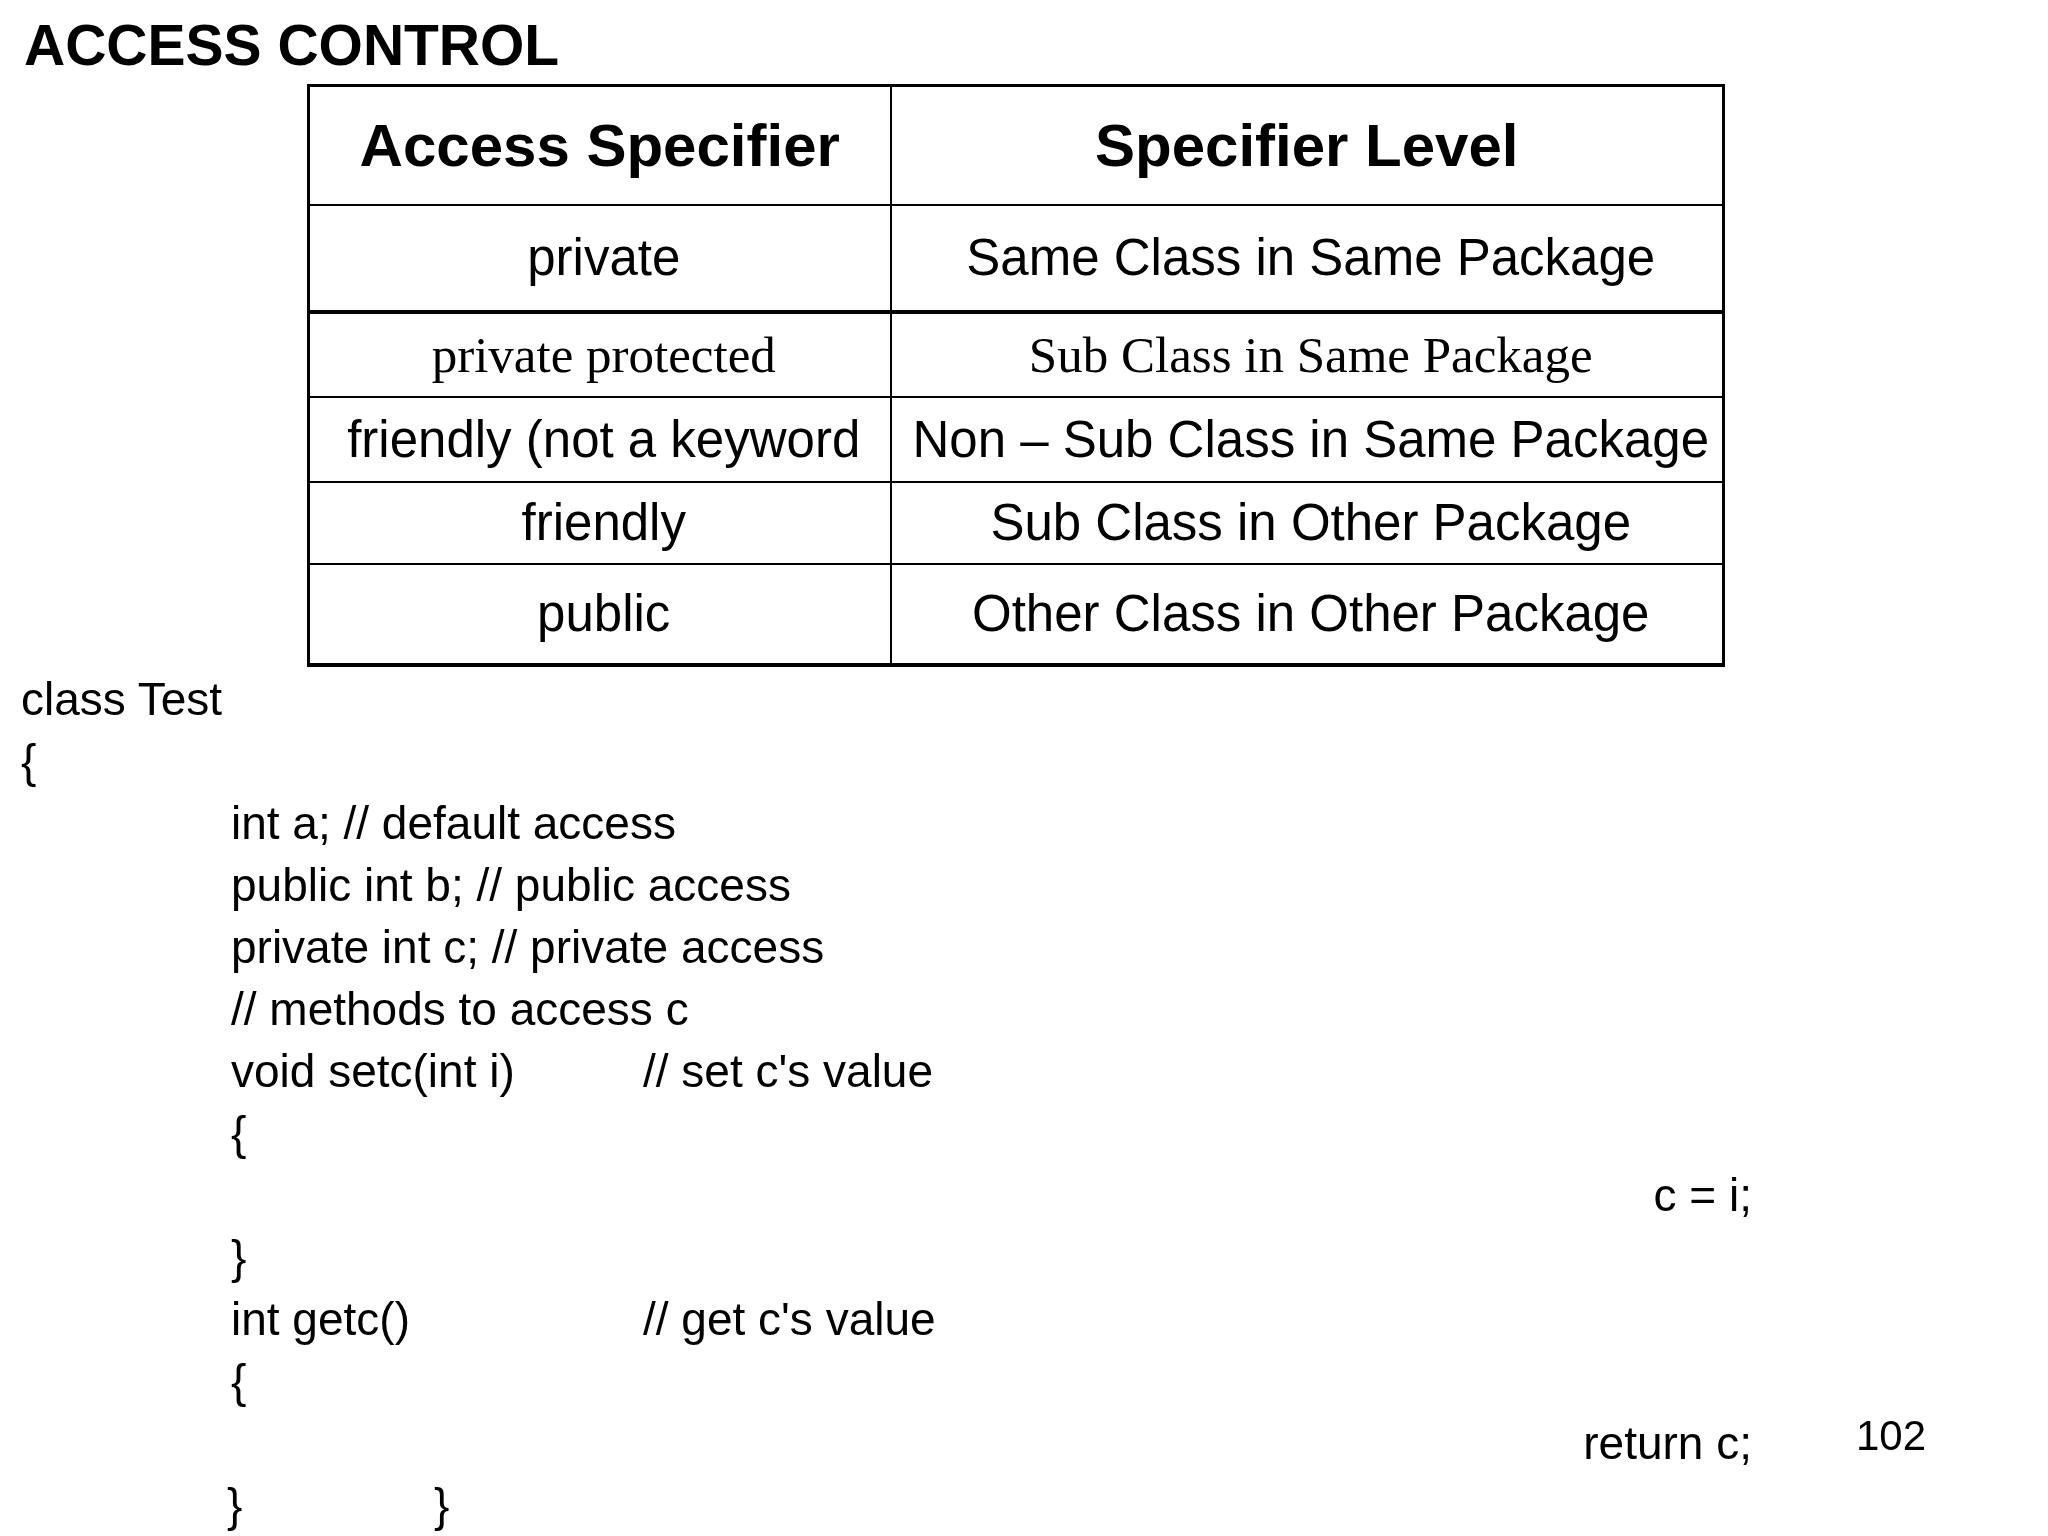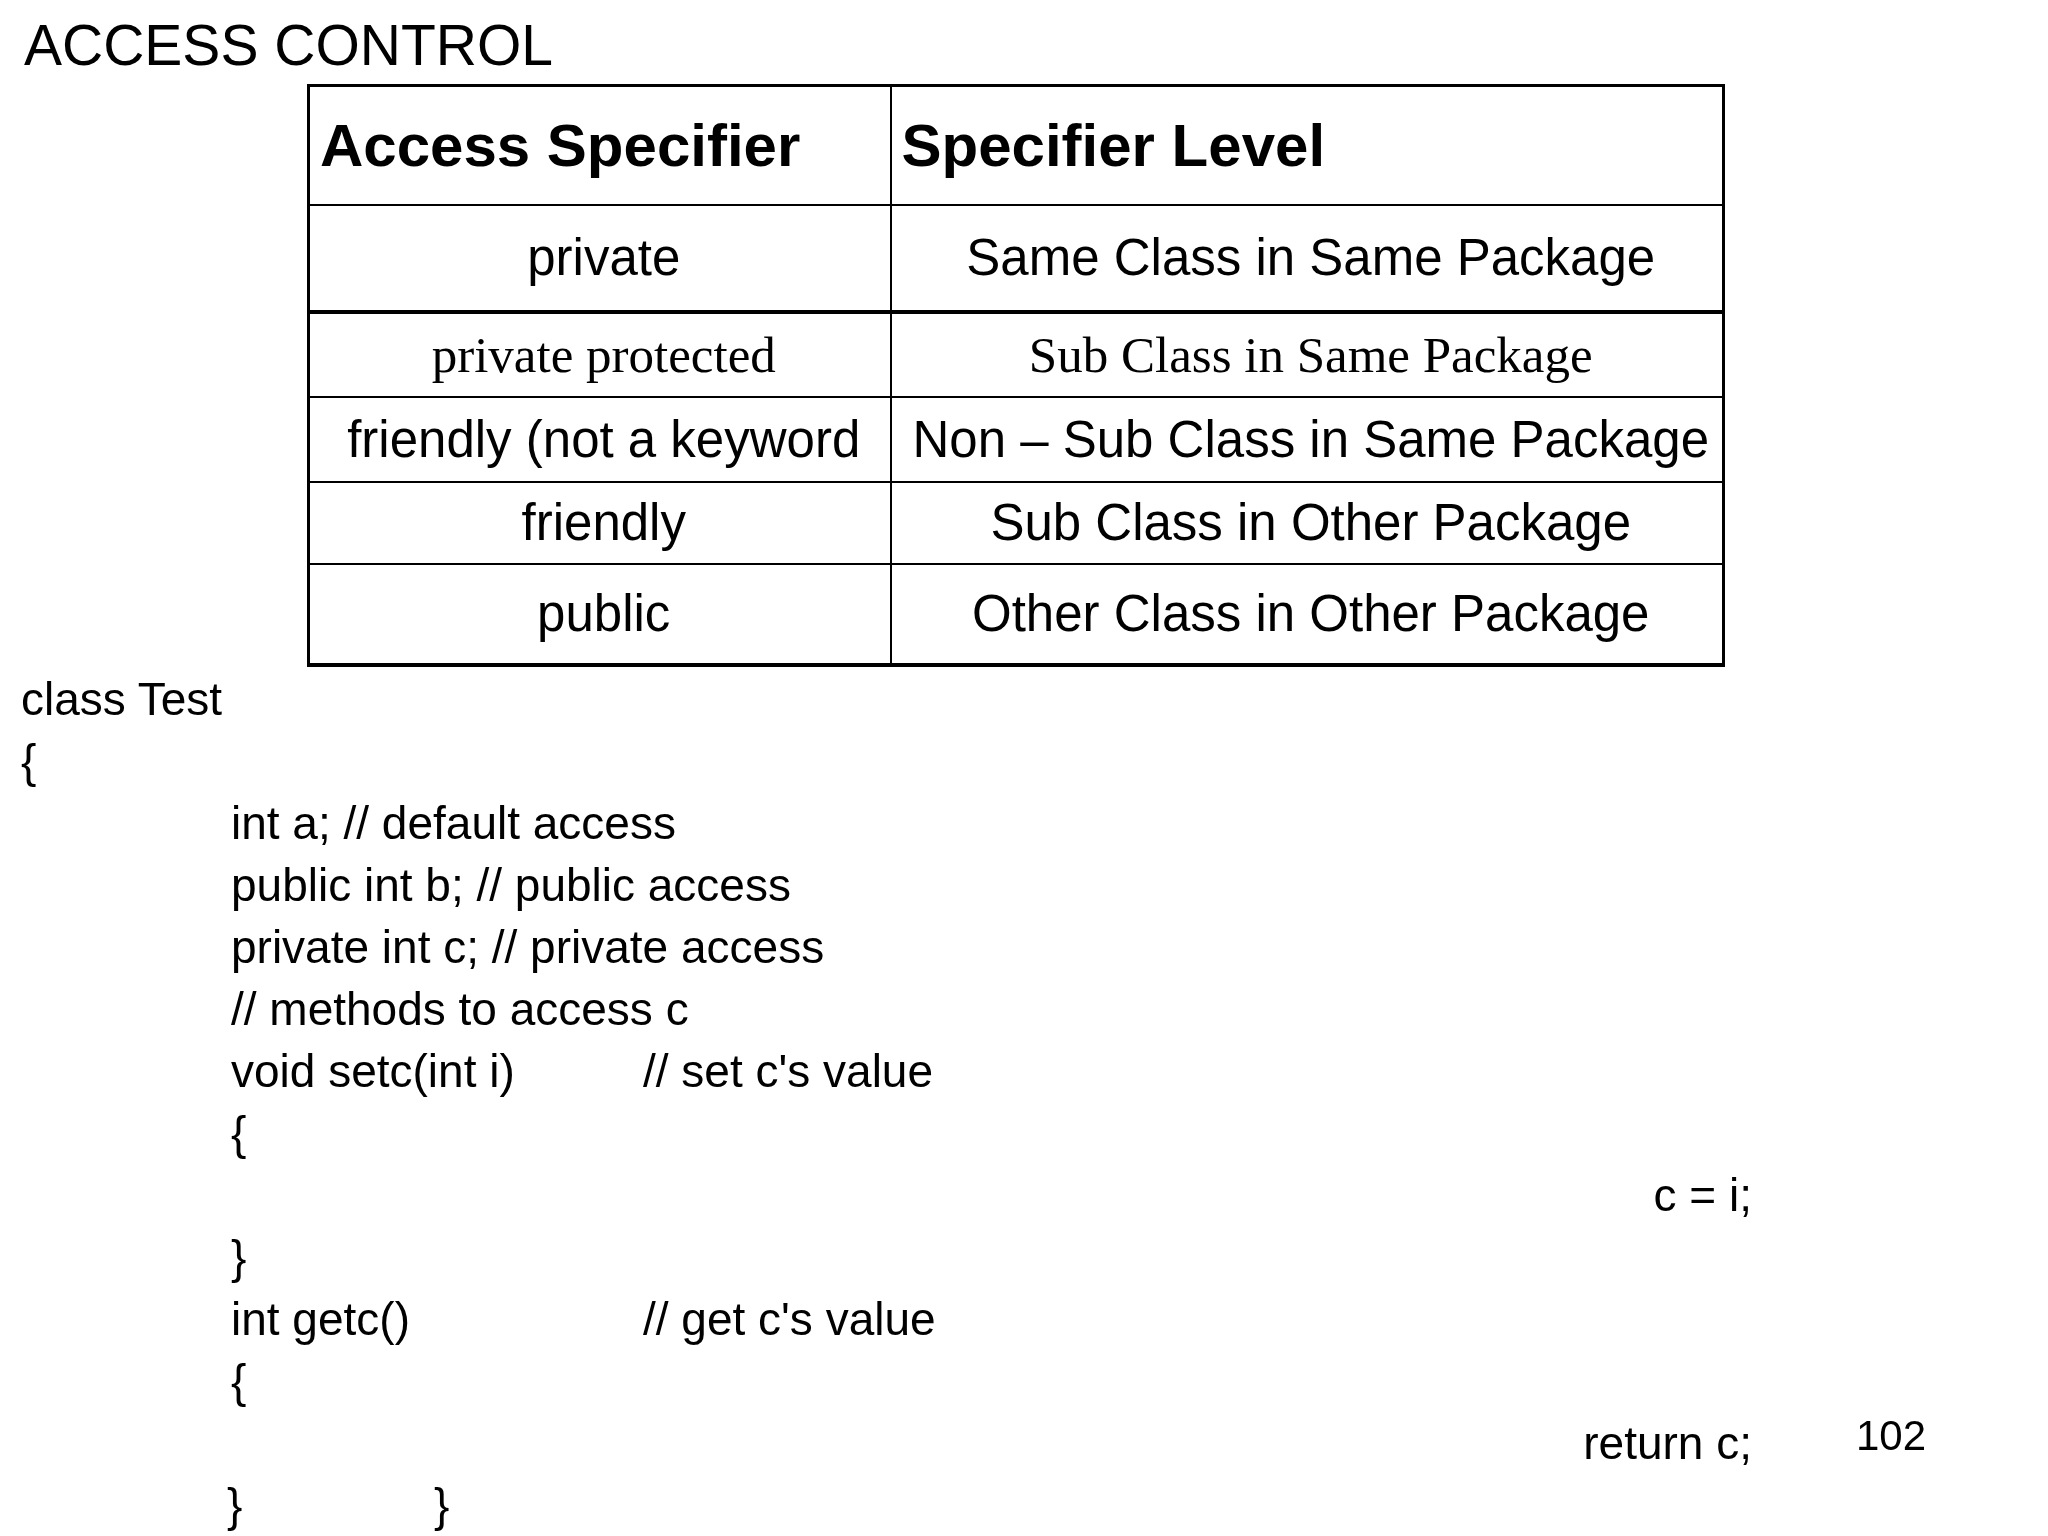--- a/index.html
+++ b/index.html
@@ -12,21 +12,21 @@
     font-family: "Liberation Sans", sans-serif;
     overflow: hidden;
   }
 
   
   .slide-title {
     position: absolute;
     left: 24px;
     top: 12px;
     font-size: 57px;
-    font-weight: 400;
+    font-weight: 700;
     letter-spacing: 0px;
     white-space: nowrap;
   }
 
   
   table.access-table {
     position: absolute;
     left: 307px;
     top: 84px;
     width: 1415px;
@@ -42,21 +42,21 @@
     text-align: center;
     vertical-align: middle;
     padding: 0 10px 0 18px;
     overflow: hidden;
     white-space: nowrap;
   }
   table.access-table { border: 3px solid #000000; }
   table.access-table tr.hdr th {
     font-size: 60px;
     font-weight: 700;
-    text-align: left;
+    text-align: center;
     padding-left: 10px;
     vertical-align: middle;
   }
   tr.hdr    { height: 119px; }
   tr.row-0  { height: 107px; }
   tr.row-1  { height: 85px; font-family: Liberation Serif, serif; }
   tr.row-2  { height: 85px; }
   tr.row-3  { height: 82px; }
   tr.row-4  { height: 101px; }
   tr.row-0 th, tr.row-0 td { border-bottom-width: 4px; }

